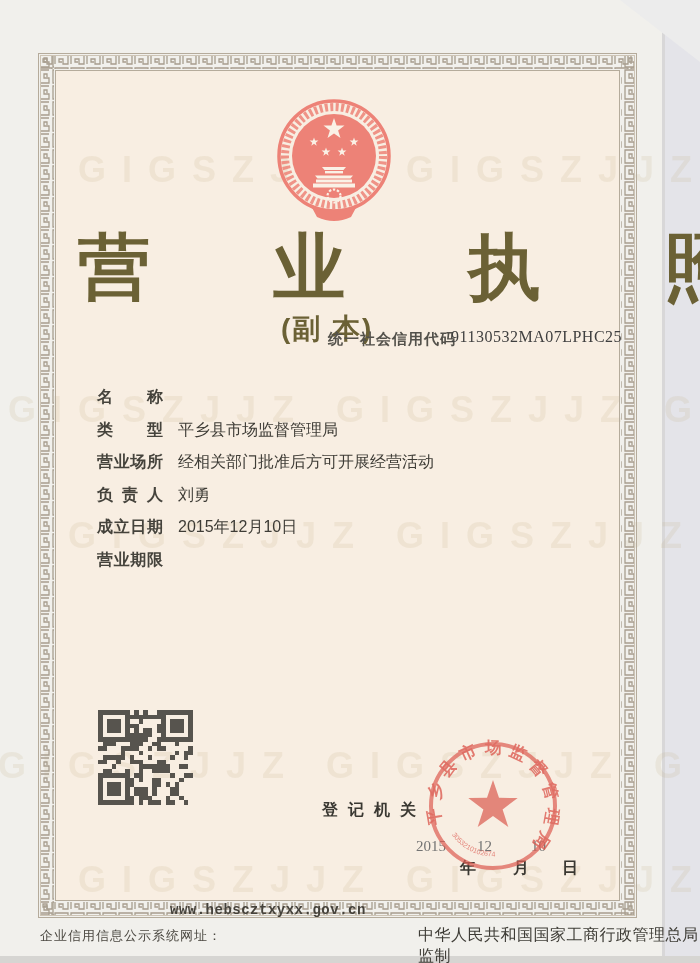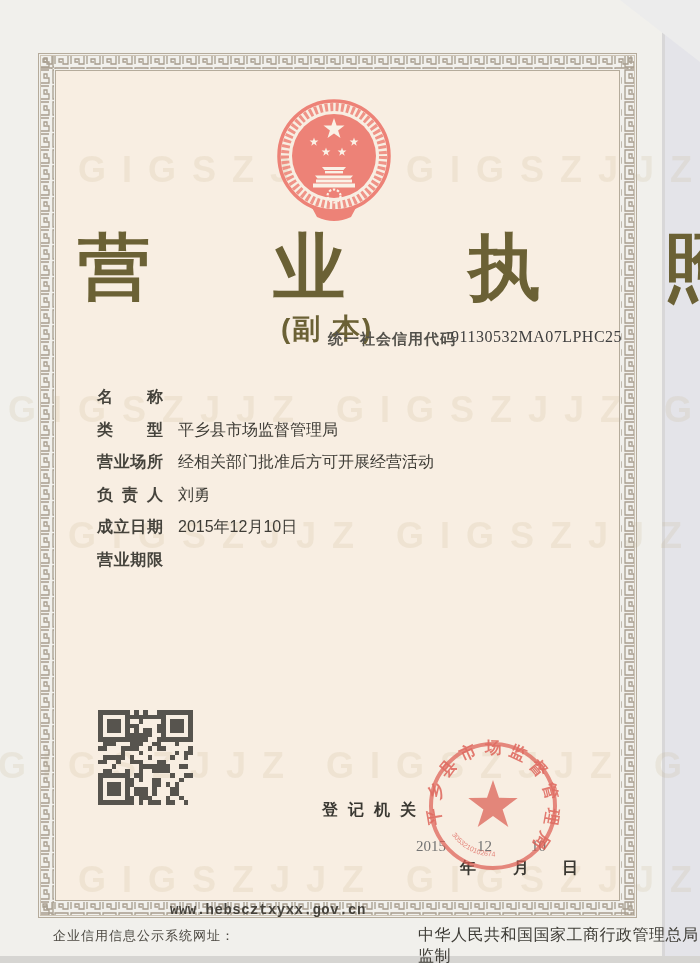--- a/index.html
+++ b/index.html
@@ -51,21 +51,21 @@
   .d-day{left:531px;top:838px;}
   .d-cjk{position:absolute;font-size:16px;font-weight:600;color:#3a3832;}
   .l-year{left:460px;top:858px;}
   .l-month{left:513px;top:858px;}
   .l-day{left:562px;top:858px;}
 
   .seal{position:absolute;left:418px;top:731px;opacity:0.9;}
 
   .url-stamp{position:absolute;left:170px;top:902px;font-size:14px;font-weight:700;
     font-family:"Liberation Mono",monospace;color:#45423b;letter-spacing:0.5px;}
-  .footer-left{position:absolute;left:40px;top:927px;font-size:13px;color:#4b4841;letter-spacing:1px;margin-left:13px;}
+  .footer-left{position:absolute;left:40px;top:927px;font-size:13px;color:#4b4841;letter-spacing:1px;}
   .footer-right{position:absolute;left:418px;top:925px;font-size:16px;color:#3e3c36;letter-spacing:0.5px;}
 </style>
 </head>
 <body>
 
 <div class="page">
 
   <div class="scan-right-strip"></div>
   <div class="scan-right-edge"></div>
   <div class="scan-fold"></div>

